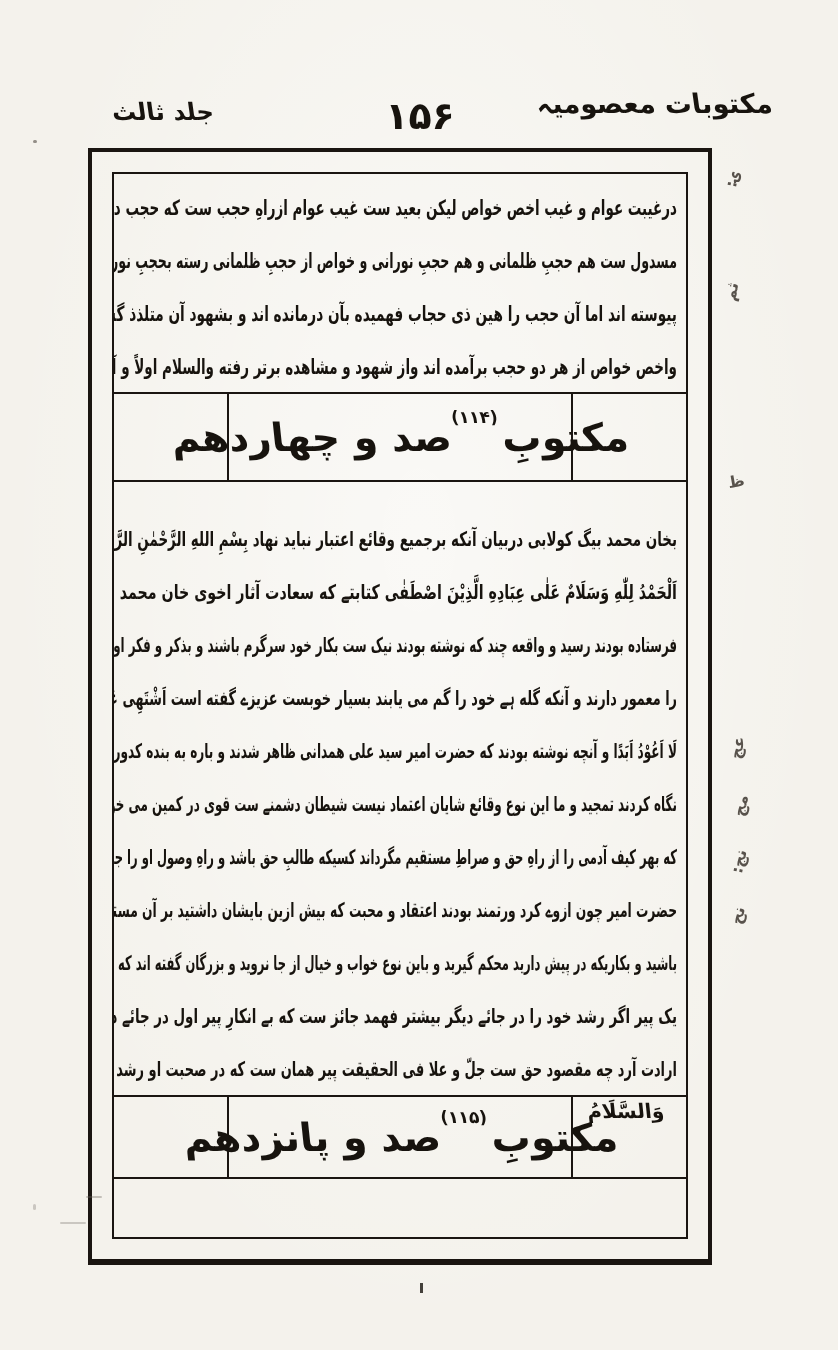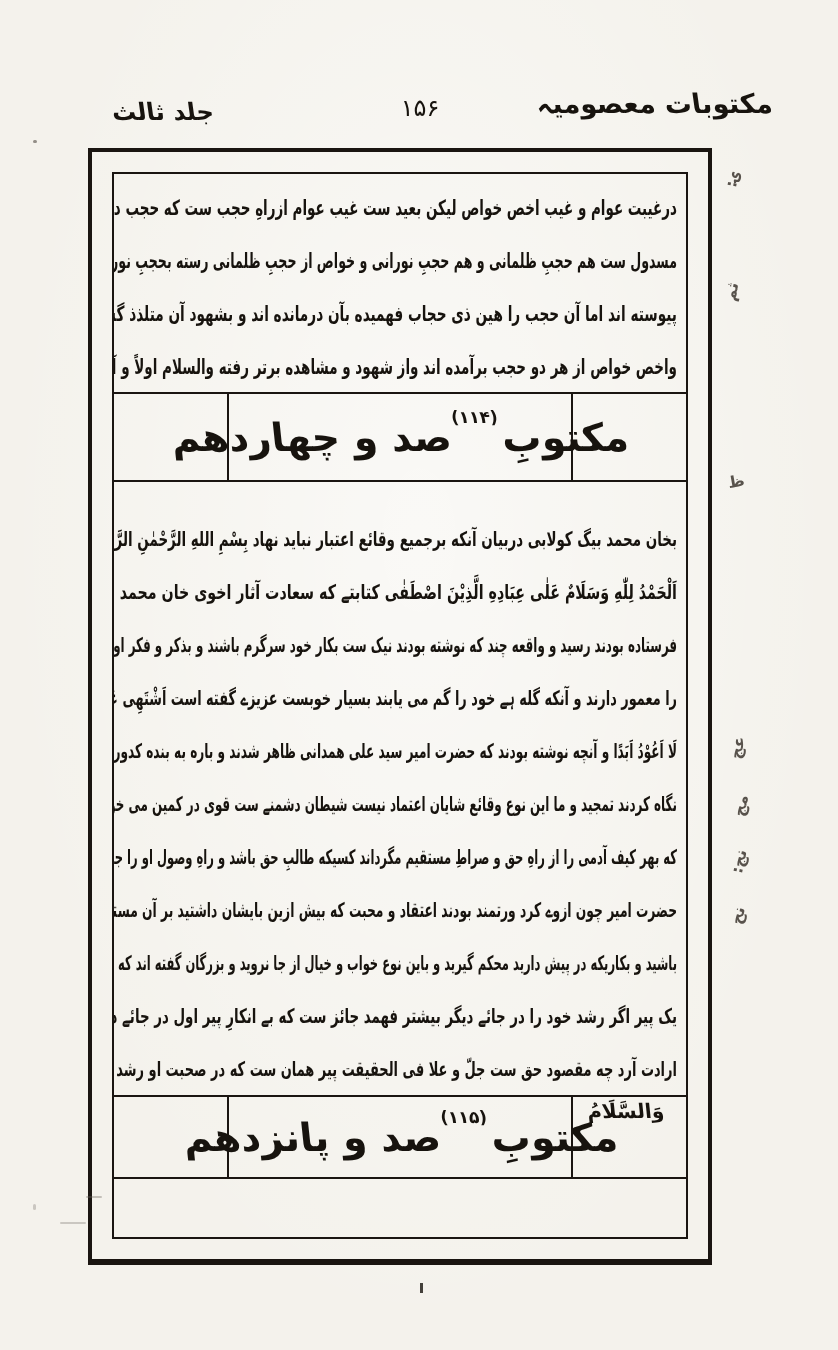--- a/index.html
+++ b/index.html
@@ -13,21 +13,21 @@
     position:relative;width:838px;height:1350px;
     background:
       radial-gradient(ellipse at 50% 40%, rgba(255,255,255,.55), rgba(0,0,0,0) 70%),
       #f4f2ec;
     color:#17130e;
   }
 
   
   .hdr{position:absolute;font-weight:700;white-space:nowrap;direction:rtl;}
   .hdr-book{top:88px;right:66px;font-size:27px;transform:skewX(8deg);}
-  .hdr-page{top:94px;left:378px;width:84px;text-align:center;font-size:24px;font-weight:400;letter-spacing:2px;}
+  .hdr-page{top:94px;left:378px;width:84px;text-align:center;font-size:38px;font-weight:700;letter-spacing:2px;}
   .hdr-vol{top:98px;left:112px;font-size:24px;transform:skewX(8deg);}
 
   
   .frame{
     position:absolute;left:88px;top:148px;width:624px;height:1117px;
     border:4px solid #1a1511;
     box-sizing:border-box;
     padding:20px;
     border-bottom-width:6px;
   }

